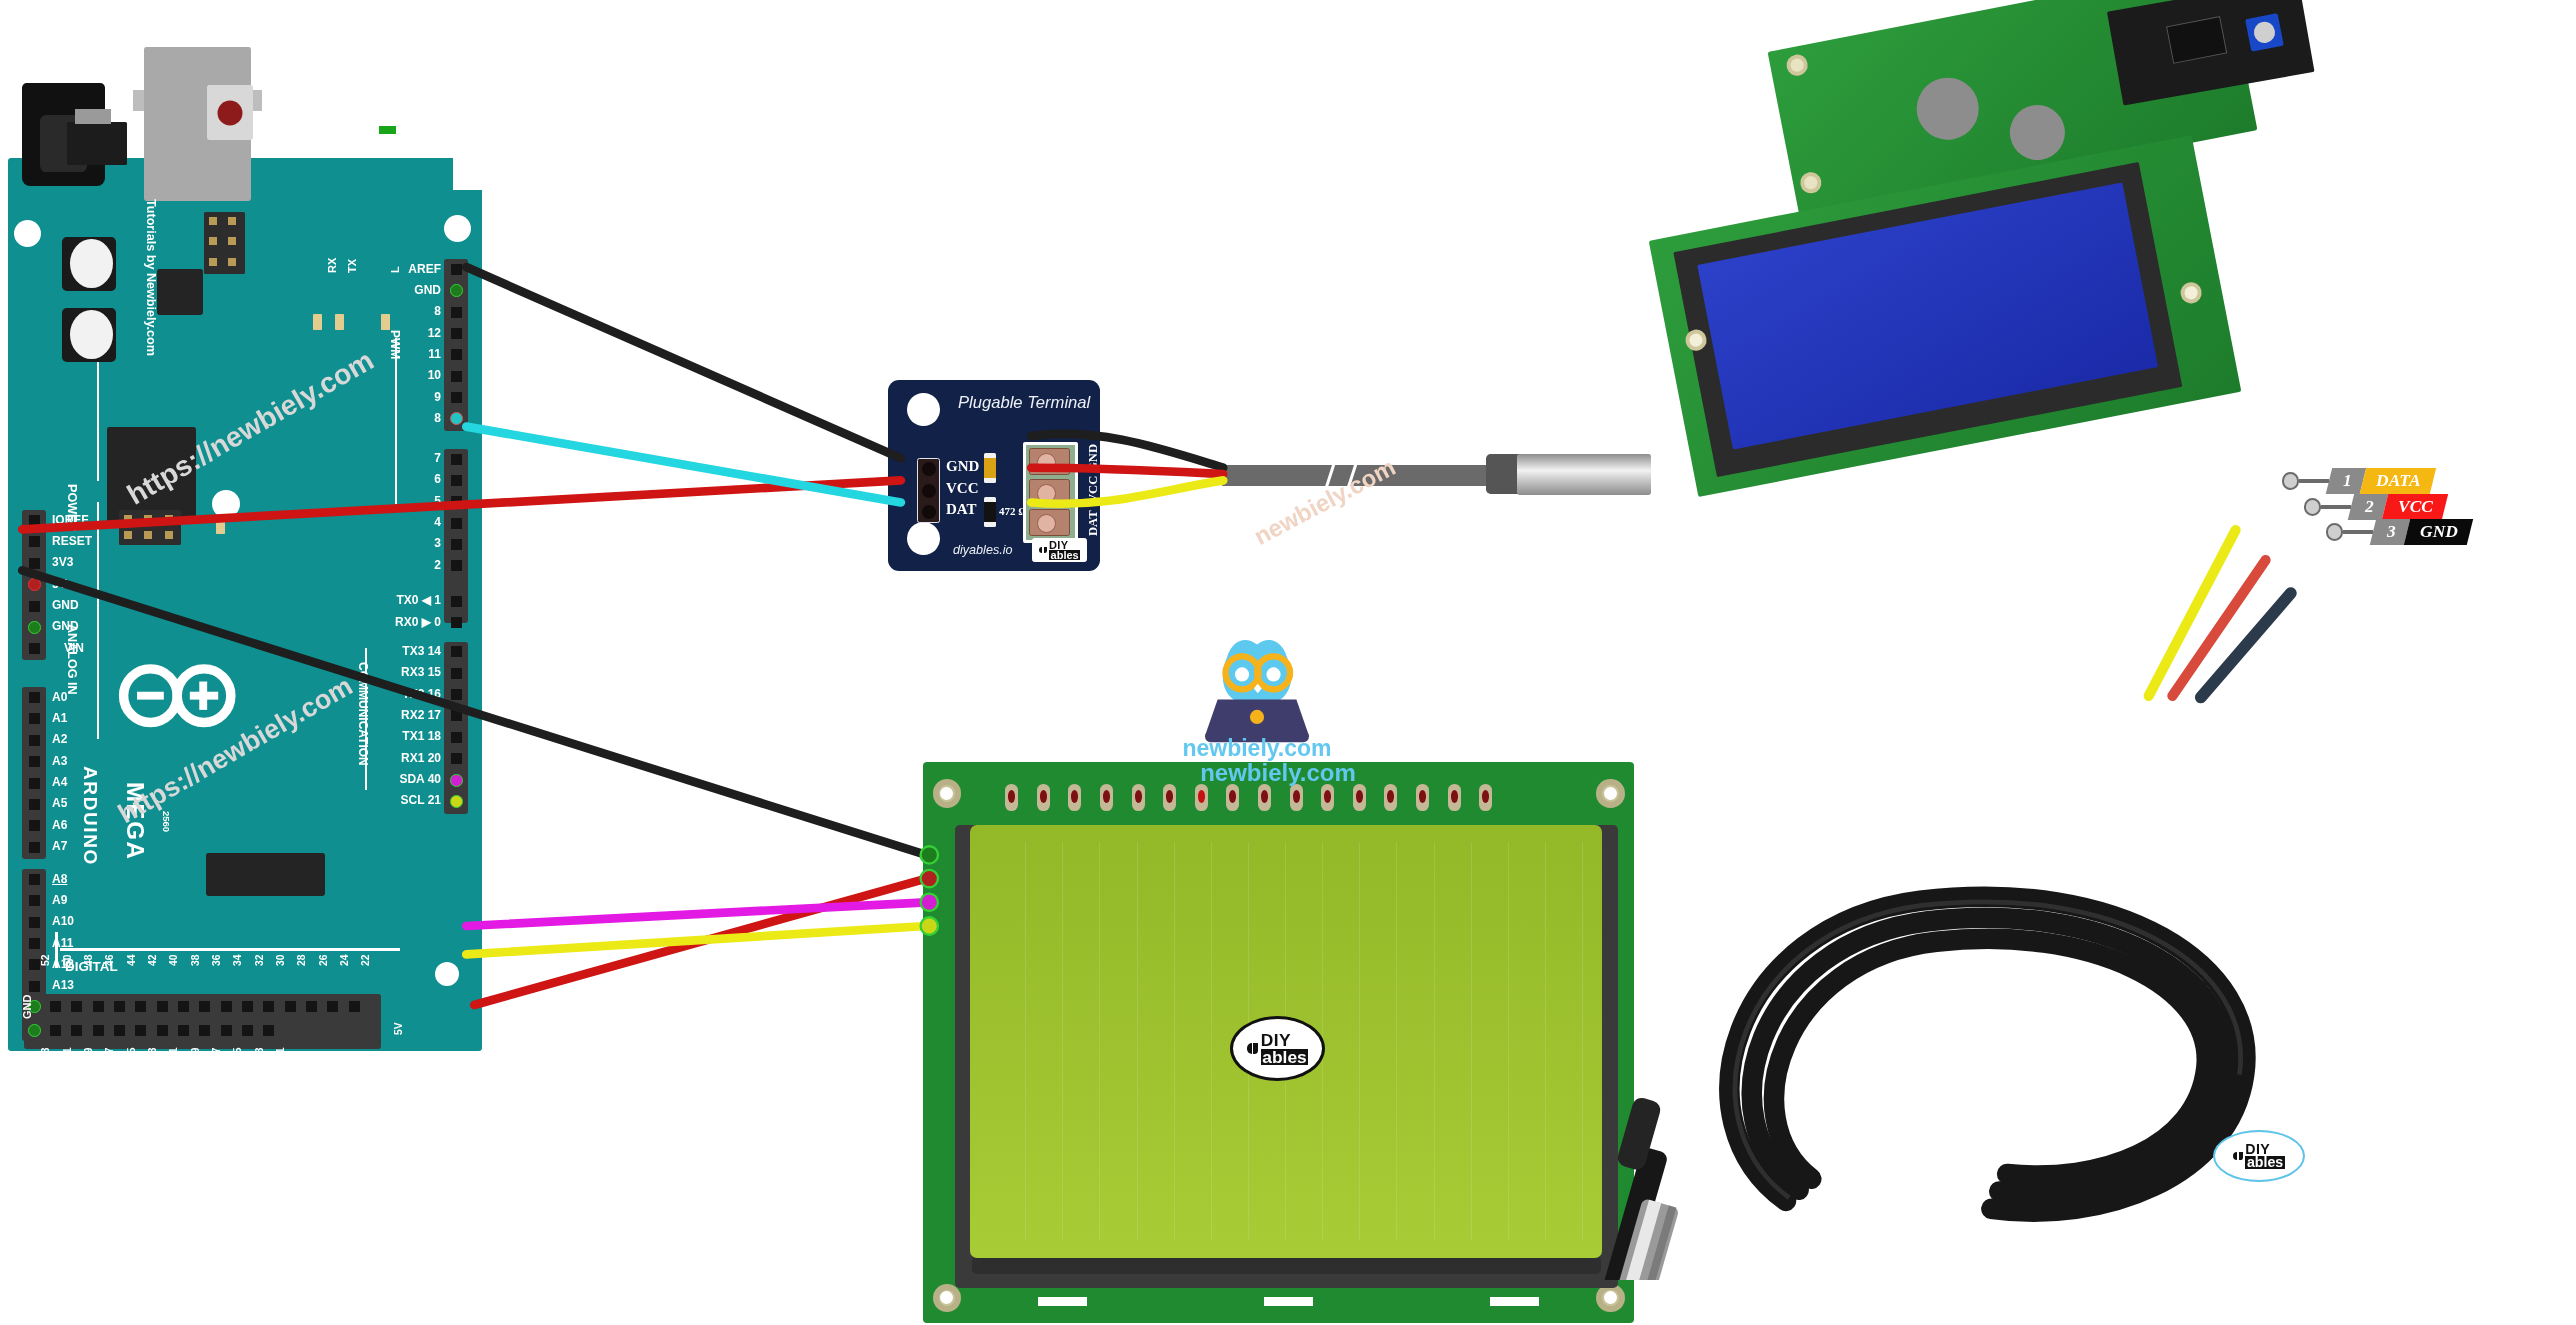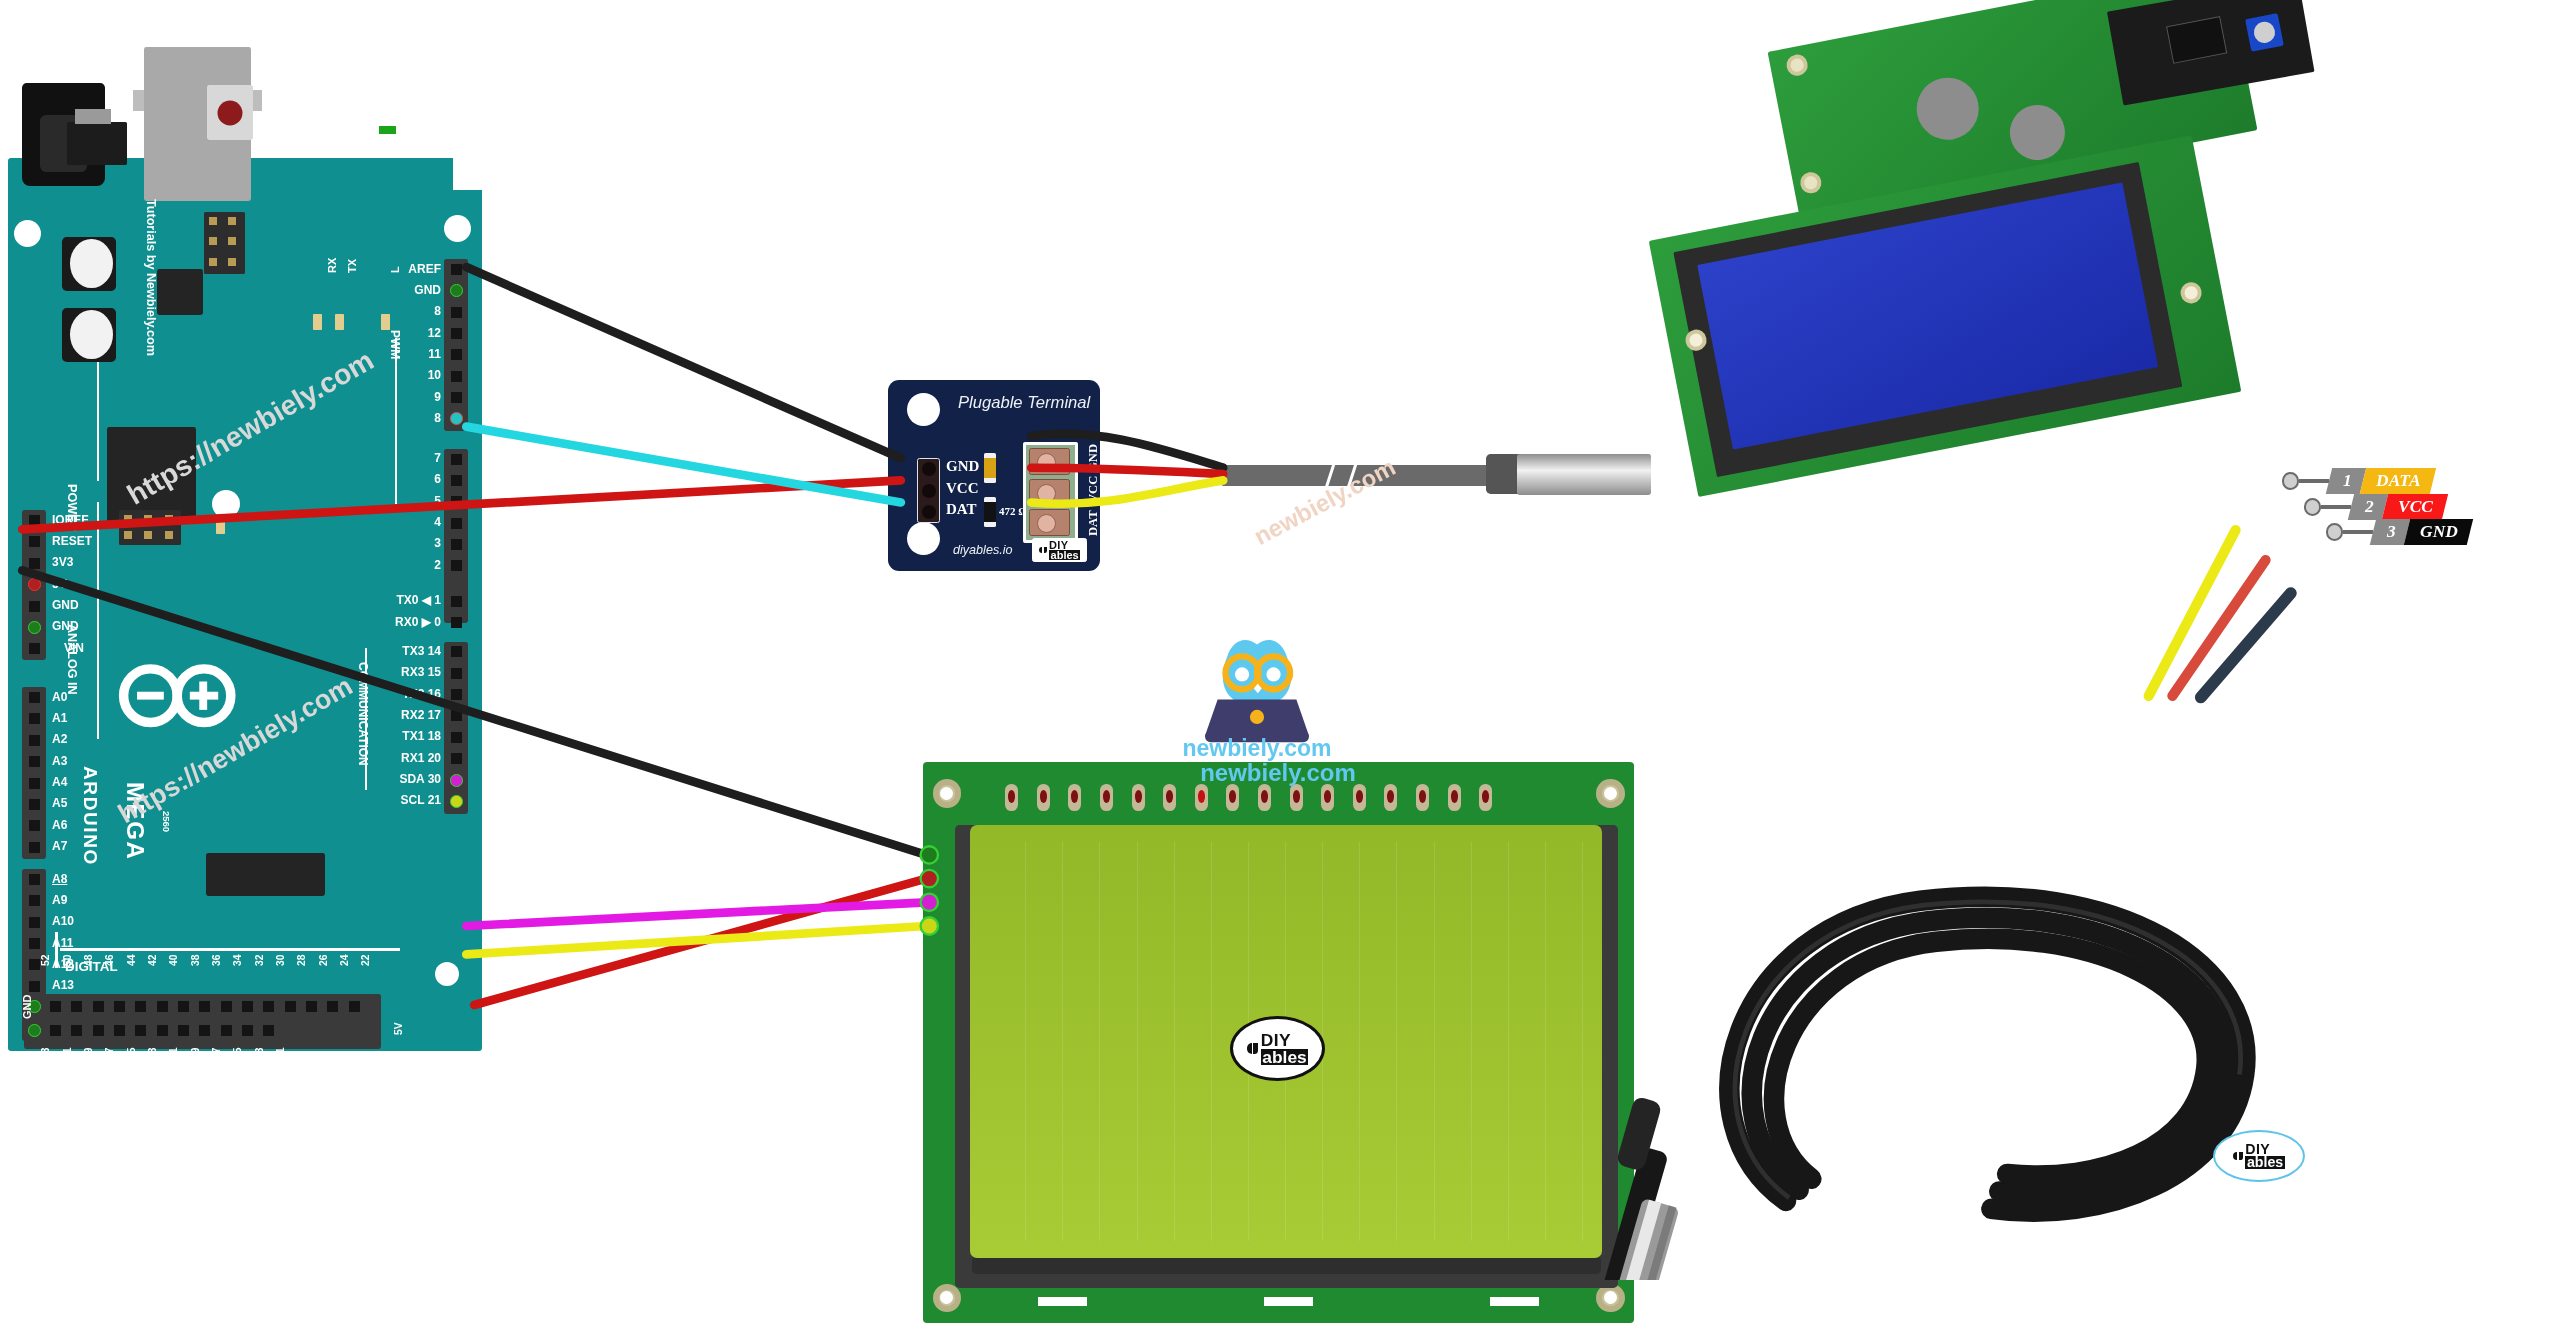--- a/index.html
+++ b/index.html
@@ -408,21 +408,21 @@
         <div class="silk" style="right: 41px; top: 435px; font-size: 12px;">TX0  ◀ 1</div>
         <div class="silk" style="right: 41px; top: 457px; font-size: 12px;">RX0  ▶ 0</div>
       </div>
     <div id="comm-labels">
         <div class="silk" style="right: 41px; top: 486px; font-size: 12px;">TX3 14</div>
         <div class="silk" style="right: 41px; top: 507px; font-size: 12px;">RX3 15</div>
         <div class="silk" style="right: 41px; top: 529px; font-size: 12px;">TX2 16</div>
         <div class="silk" style="right: 41px; top: 550px; font-size: 12px;">RX2 17</div>
         <div class="silk" style="right: 41px; top: 571px; font-size: 12px;">TX1 18</div>
         <div class="silk" style="right: 41px; top: 593px; font-size: 12px;">RX1 20</div>
-        <div class="silk" style="right: 41px; top: 614px; font-size: 12px;">SDA 30</div>
+        <div class="silk" style="right: 41px; top: 614px; font-size: 12px;">SDA 40</div>
         <div class="silk" style="right: 41px; top: 635px; font-size: 12px;">SCL 21</div>
       </div>
 
     <div class="hdr" style="left:16px; top:836px; width:357px; height:55px;"></div>
     <div id="bottom-pins">
         <div class="pin lit-g" style="left: 20px; top: 842px;"></div>
         <div class="pin" style="left: 42px; top: 843px;"></div>
         <div class="pin" style="left: 63px; top: 843px;"></div>
         <div class="pin" style="left: 85px; top: 843px;"></div>
         <div class="pin" style="left: 106px; top: 843px;"></div>

